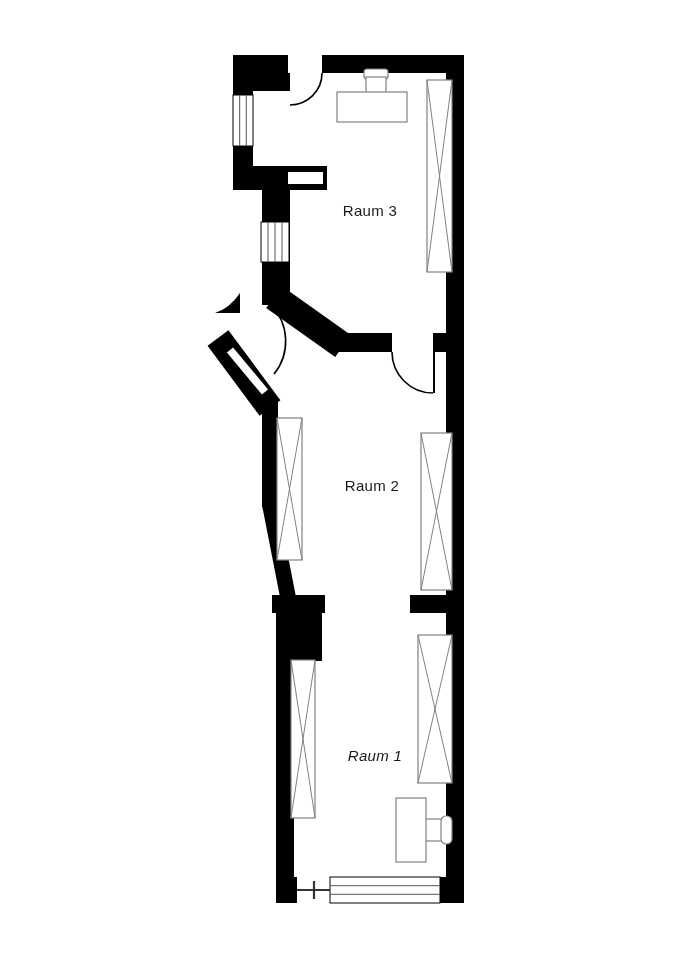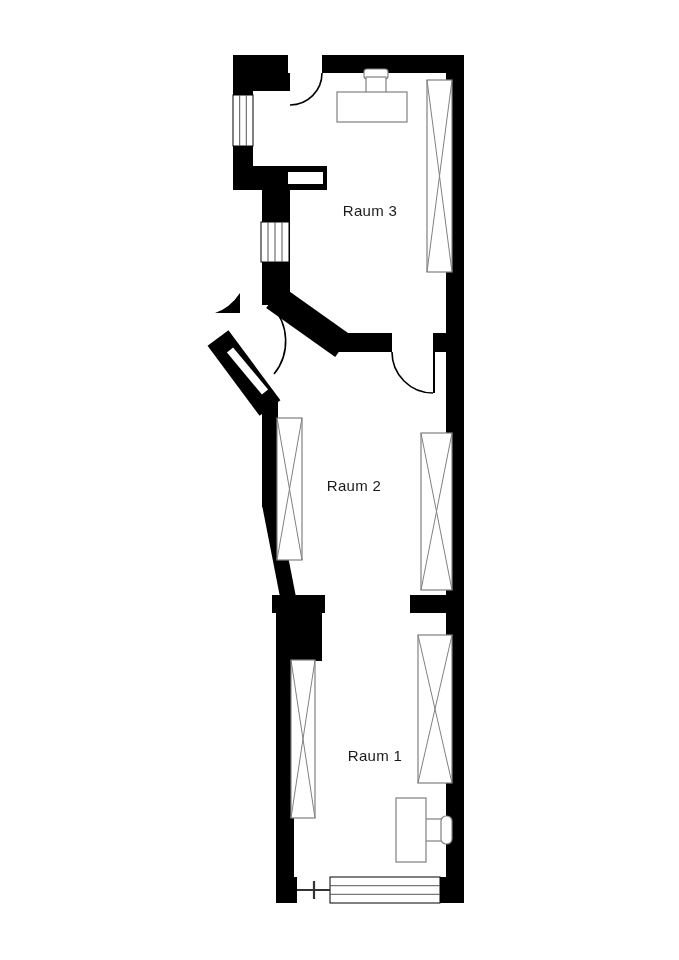--- a/index.html
+++ b/index.html
@@ -145,16 +145,16 @@
 
       <g>
         <rect class="furn" x="425" y="819" width="18" height="22"></rect>
         <rect class="furn" x="441" y="816" width="11" height="28" rx="5"></rect>
         <rect class="furn" x="396" y="798" width="30" height="64"></rect>
       </g>
     </g>
   </svg>
 
   <div class="room-label" style="left:370px;top:210px;">Raum 3</div>
-  <div class="room-label" style="left:354px;top:485px;text-align:center;">Raum 2</div>
-  <div class="room-label" style="left:375px;top:755px;">Raum 1</div>
+  <div class="room-label" style="left:372px;top:485px;text-align:center;">Raum 2</div>
+  <div class="room-label" style="left:375px;top:755px;font-style:italic;">Raum 1</div>
 
 </div>
 
 </body></html>

